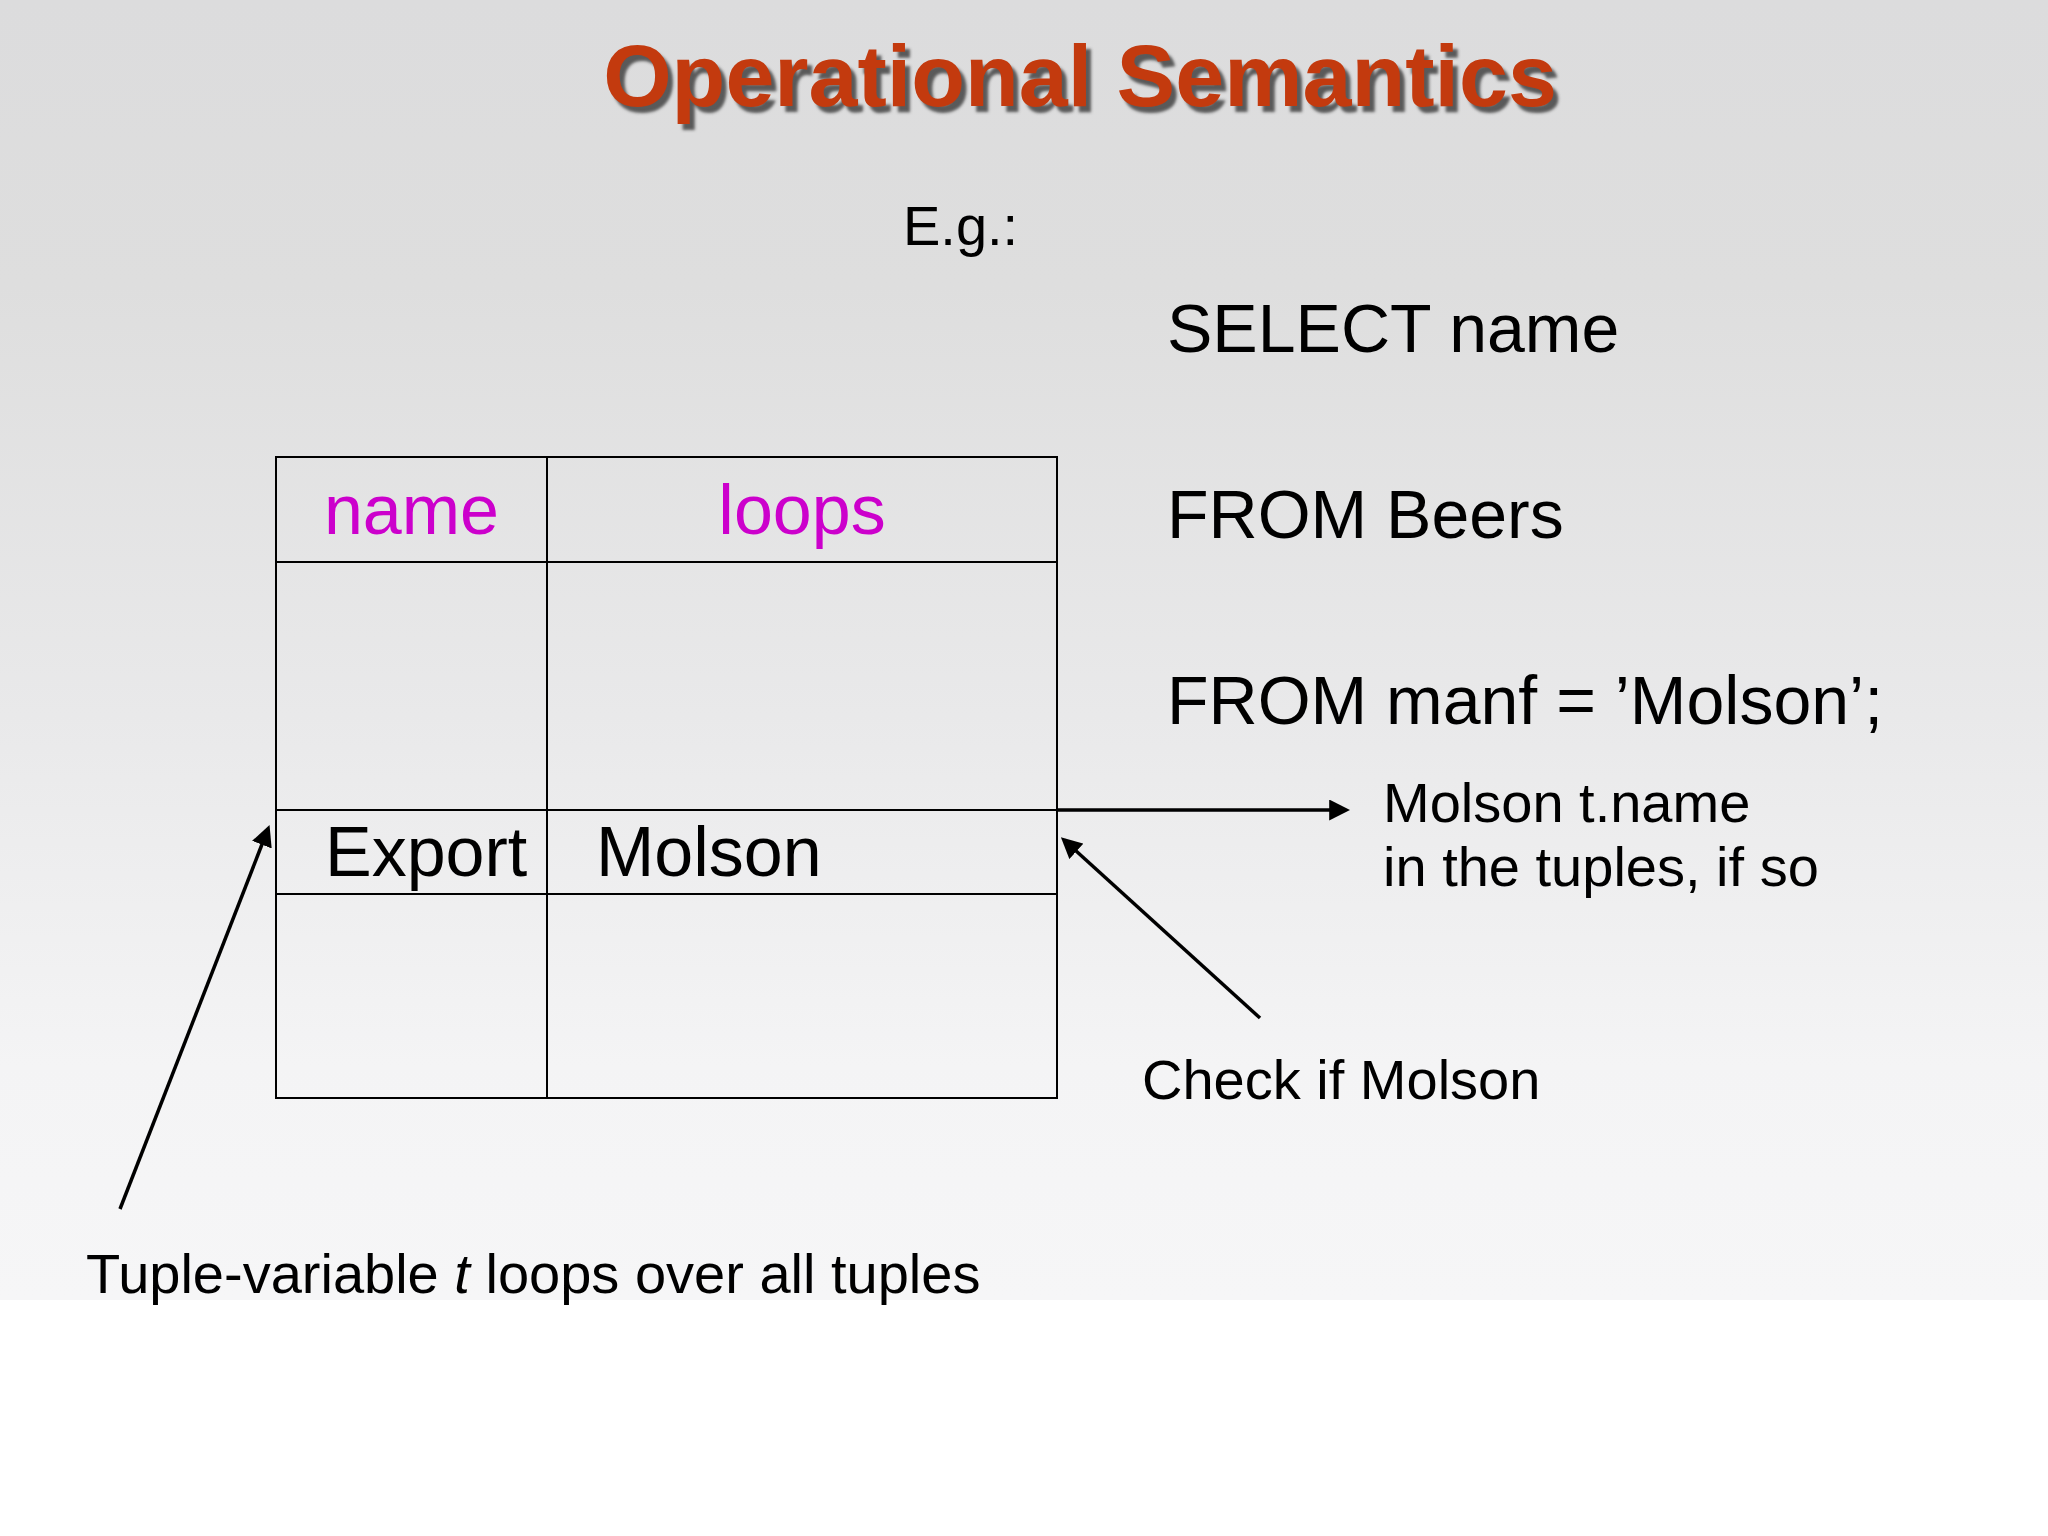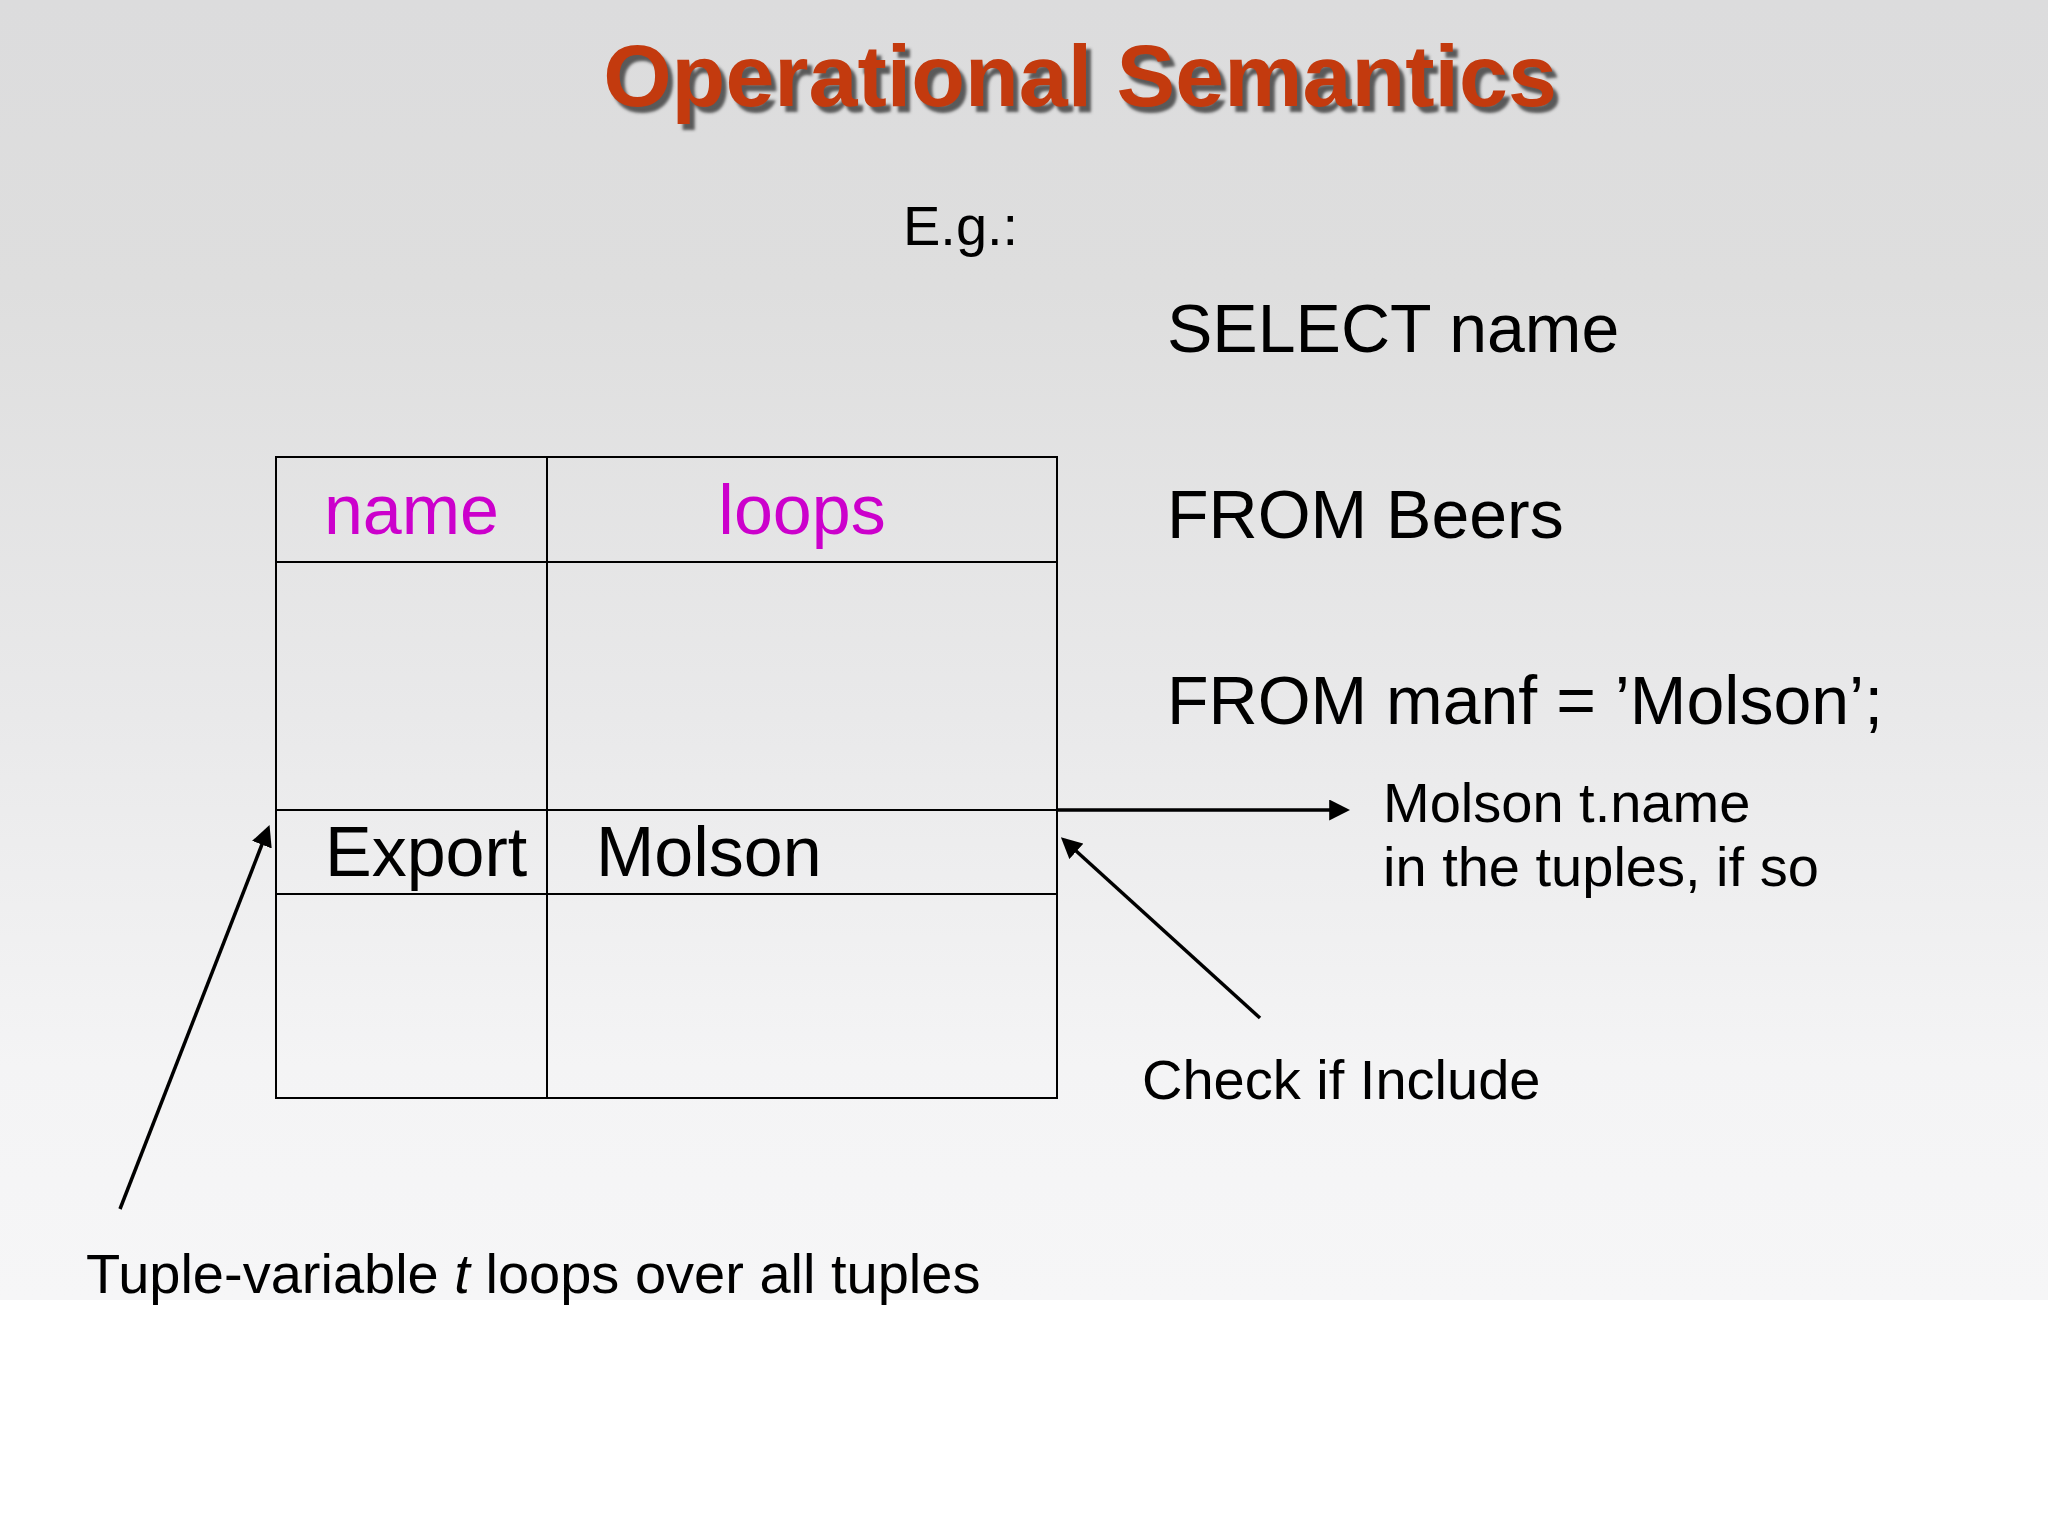--- a/index.html
+++ b/index.html
@@ -142,17 +142,17 @@
     <line x1="120" y1="1209" x2="268" y2="829" marker-end="url(#arrowhead)"></line>
     <line x1="1058" y1="810" x2="1346" y2="810" marker-end="url(#arrowhead)"></line>
     <line x1="1260" y1="1018" x2="1064" y2="840" marker-end="url(#arrowhead)"></line>
   </svg>
 
   <div class="annotation ann-include">
     <div>Molson t.name</div>
     <div>in the tuples, if so</div>
   </div>
 
-  <div class="annotation ann-check">Check if Include</div>
+  <div class="annotation ann-check">Check if Molson</div>
 
   <div class="annotation ann-tuple"><span>Tuple-variable </span><span class="tvar">t</span><span> loops over all tuples</span></div>
 
 </div>
 
 </body></html>

